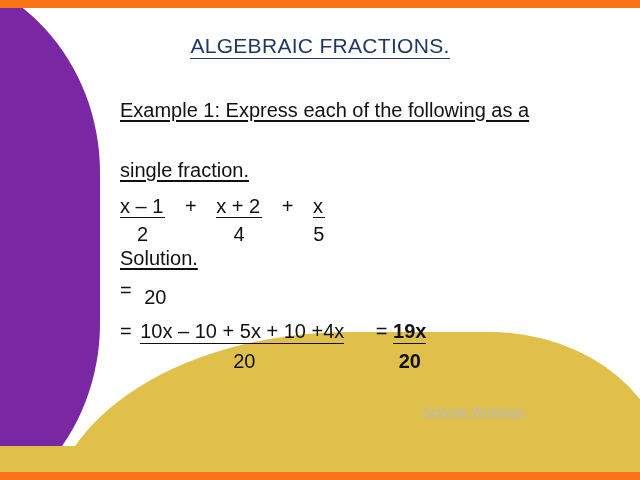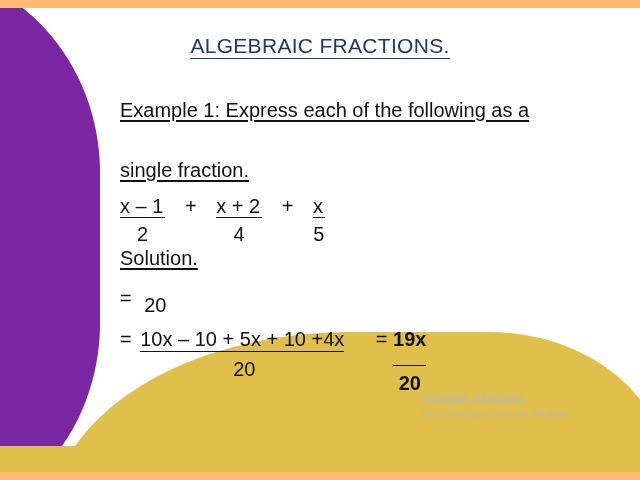--- a/index.html
+++ b/index.html
@@ -10,21 +10,21 @@
   body {
     width: 640px;
     height: 480px;
     overflow: hidden;
     font-family: "Liberation Sans", sans-serif;
   }
   .stage {
     position: relative;
     width: 640px;
     height: 480px;
-    background: #fdba74;
+    background: #f97316;
   }
   .slide {
     position: absolute;
     left: 0;
     top: 8px;
     width: 640px;
     height: 464px;
     background: #ffffff;
     overflow: hidden;
   }
@@ -117,21 +117,21 @@
     text-align: center;
     padding-top: 6px;
   }
   .op {
     display: inline-block;
     vertical-align: top;
     padding: 0 14px;
   }
   .solution {
     margin-top: 2px;
-    margin-bottom: 20px;
+    margin-bottom: 12px;
   }
   .eq-block { position: relative; }
   .eq-lead {
     display: inline-block;
     vertical-align: top;
     padding-right: 3px;
   }
   .eq-frac {
     display: inline-block;
     vertical-align: top;
@@ -157,21 +157,21 @@
     padding-left: 26px;
   }
   .bold-frac {
     display: inline-block;
     vertical-align: top;
     font-weight: bold;
   }
   .bold-frac .num {
     display: block;
     border-bottom: 1.5px solid #111;
-    padding-bottom: 16px;
+    padding-bottom: 2px;
     text-align: center;
   }
   .bold-frac .den {
     display: block;
     text-align: center;
     padding-top: 7px;
   }
   .watermark {
     position: absolute;
     right: 28px;
@@ -255,18 +255,17 @@
           <span class="bold-frac">
             <span class="num">19x</span>
             <span class="den">20</span>
           </span>
         </div>
 
       </div>
 
       <div class="watermark">
         <div class="wm-title">Activate Windows</div>
-        <div class="wm-sub">Go to Settings to activate Windows.</div>
       </div>
 
     </div>
   </div>
 </div>
 
 </body></html>

